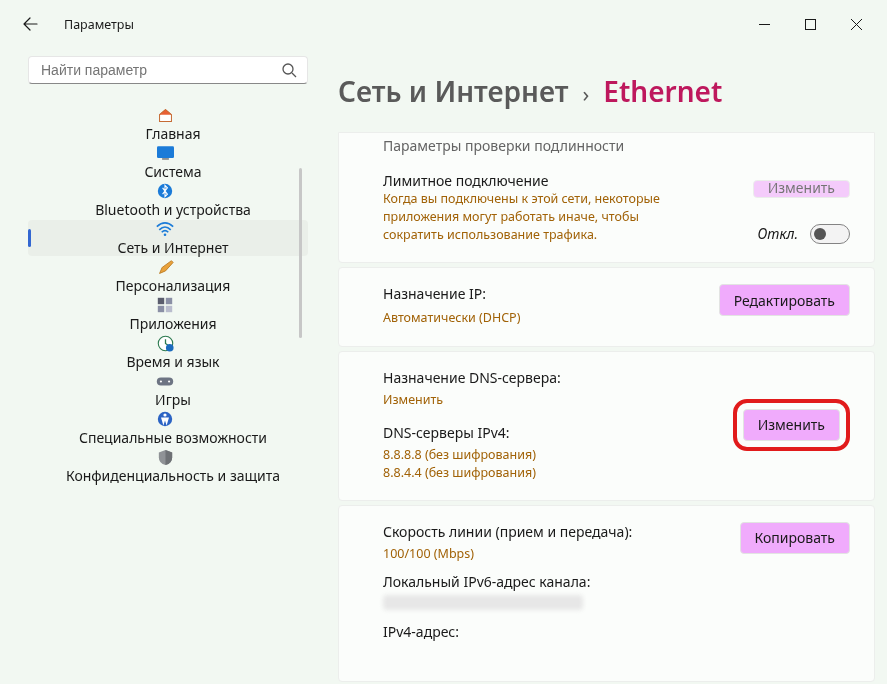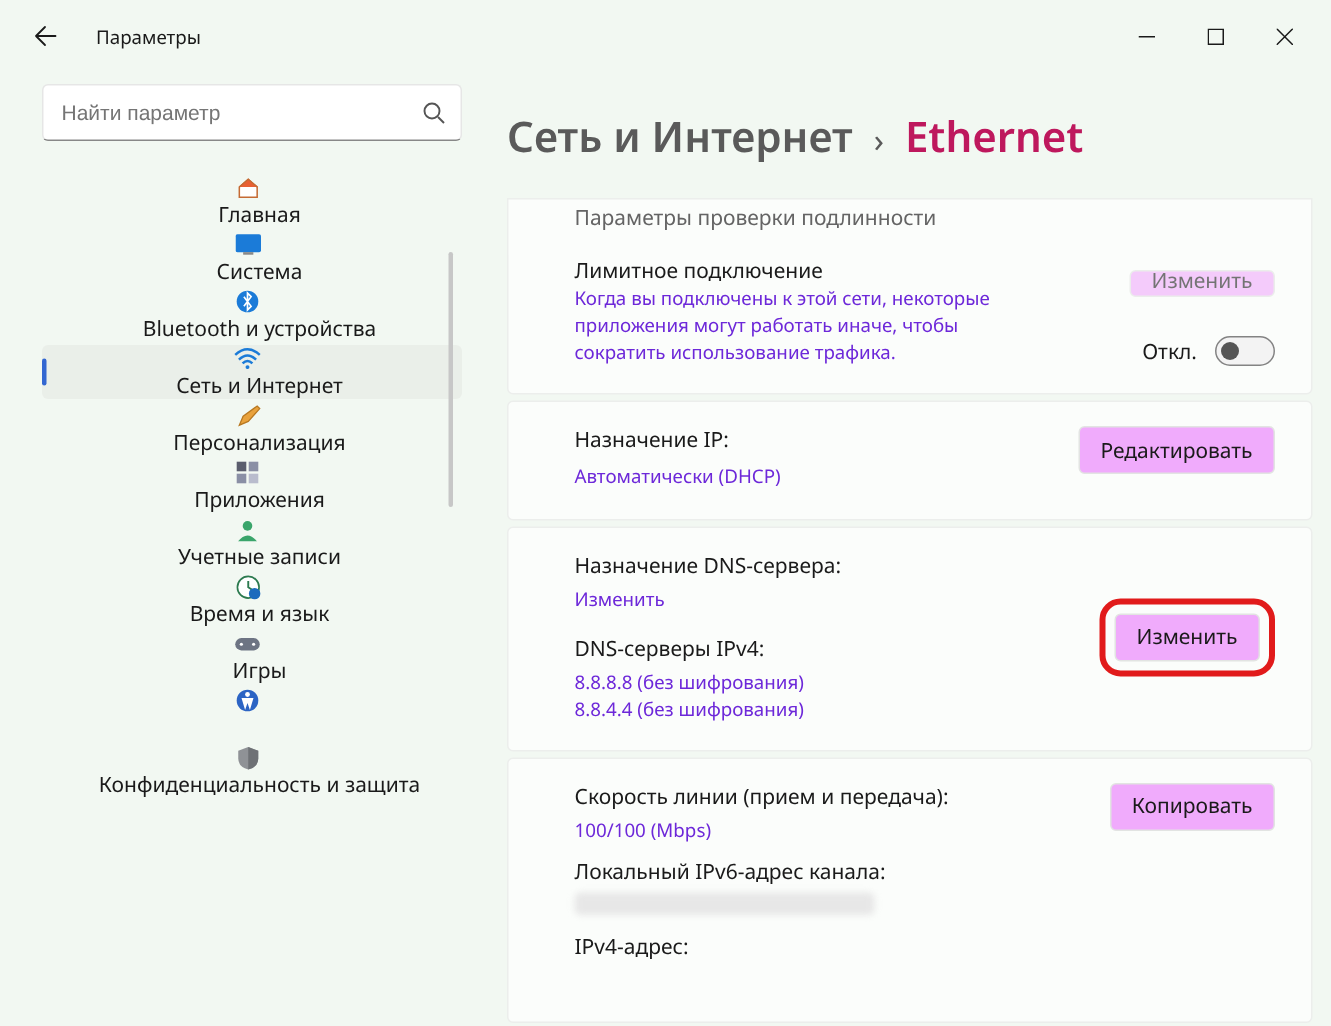--- a/index.html
+++ b/index.html
@@ -37,21 +37,21 @@
     height: calc(684px - 48px);
   }
   .sidebar {
     width: 308px;
     padding: 8px 0 0 28px;
     flex-shrink: 0;
     position: relative;
   }
   .search {
     width: 280px;
-    height: 38px;
+    height: 28px;
     background: #fff;
     border: 1px solid #e6e6e6;
     border-bottom: 1.5px solid #888;
     border-radius: 4px;
     display: flex; align-items: center;
     padding: 0 10px;
     margin-bottom: 22px;
   }
   .search input {
     border: none; outline: none; flex: 1;
@@ -139,24 +139,24 @@
     border: 1px solid #e2e4e2;
     border-radius: 4px;
     font-size: 14px;
     color: #1a1a1a;
     height: 32px;
     padding: 0 14px;
     display:flex; align-items:center; justify-content:center;
     cursor: default;
   }
   .row-title { font-size: 14px; color: #1a1a1a; }
-  .row-sub { font-size: 12.5px; color: #6d28d9; line-height: 1.45; }
+  .row-sub { font-size: 12.5px; color: #a16207; line-height: 1.45; }
   .row-link { font-size: 13.5px; color: #15599e; margin-top: 14px; }
   .sp { height: 14px; }
-  .toggle-wrap { display:flex; align-items:flex-end; gap:12px; justify-content:flex-end; }
+  .toggle-wrap { display:flex; align-items:flex-start; gap:12px; justify-content:flex-end;font-style:italic; }
   .tog-label { font-size: 14px; }
   .toggle {
     width: 40px; height: 20px; border-radius: 20px;
     border: 1px solid #838383;
     position: relative;
     background: #f3f3f3;
   }
   .toggle::after {
     content: ""; position:absolute; left:3px; top:3px;
     width: 12px; height: 12px; border-radius: 50%;
@@ -267,29 +267,20 @@
               <rect x="1" y="1" width="8" height="8" fill="#5a5d6d"></rect>
               <rect x="11" y="1" width="8" height="8" fill="#8a8fa5"></rect>
               <rect x="1" y="11" width="8" height="8" fill="#8a8fa5"></rect>
               <rect x="11" y="11" width="8" height="8" fill="#b9bccd"></rect>
             </svg>
           </span>
         <span>Приложения</span>
       </div>
       <div class="navitem">
         <span class="navicon">
-            <svg width="16" height="16" viewBox="0 0 20 20">
-              <circle cx="10" cy="7" r="4" fill="#3aa56b"></circle>
-              <path d="M2 20 Q10 10 18 20 Z" fill="#3aa56b"></path>
-            </svg>
-          </span>
-        <span>Учетные записи</span>
-      </div>
-      <div class="navitem">
-        <span class="navicon">
             <svg width="17" height="17" viewBox="0 0 20 20">
               <circle cx="10" cy="10" r="8.5" fill="#fff" stroke="#2c7a4f" stroke-width="1.3"></circle>
               <path d="M10 5 V10 L13 12" stroke="#2c7a4f" stroke-width="1.5" fill="none"></path>
               <circle cx="15" cy="15" r="4.5" fill="#1c6bbd"></circle>
             </svg>
           </span>
         <span>Время и язык</span>
       </div>
       <div class="navitem">
         <span class="navicon">
@@ -302,20 +293,21 @@
         <span>Игры</span>
       </div>
       <div class="navitem">
         <span class="navicon">
             <svg width="16" height="16" viewBox="0 0 20 20">
               <circle cx="10" cy="10" r="9" fill="#2c64c4"></circle>
               <circle cx="10" cy="5" r="2" fill="#fff"></circle>
               <path d="M5 8 H15 L12 18 L10 12 L8 18 Z" fill="#fff"></path>
             </svg>
           </span>
+        <span>Специальные возможности</span>
       </div>
       <div class="navitem">
         <span class="navicon">
             <svg width="15" height="17" viewBox="0 0 18 20">
               <path d="M9 1 L17 4 V10 Q17 17 9 19 Q1 17 1 10 V4 Z" fill="#8f9296"></path>
               <path d="M9 1 L17 4 V10 Q17 17 9 19 Z" fill="#6e7175"></path>
             </svg>
           </span>
         <span>Конфиденциальность и защита</span>
       </div>

